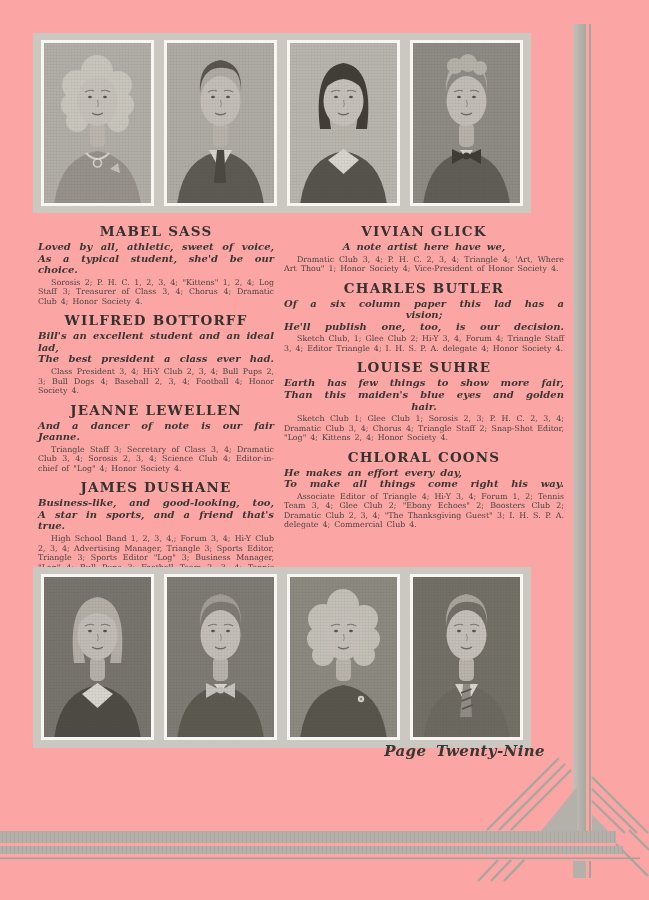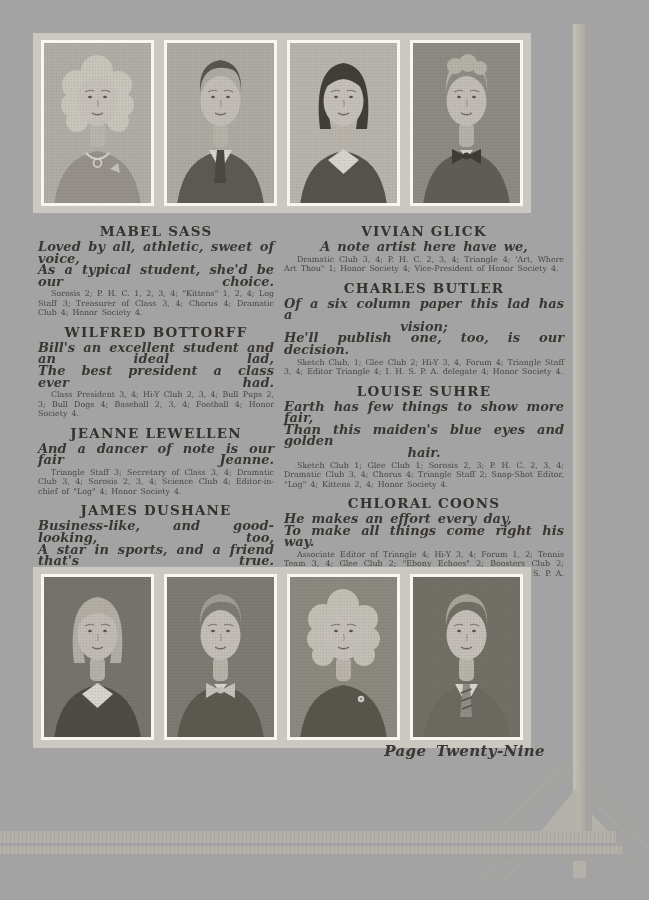--- a/index.html
+++ b/index.html
@@ -1,18 +1,18 @@
 <!DOCTYPE html>
 <html><head>
 <meta charset="utf-8">
 <style>
   html,body{margin:0;padding:0;background:#e8e6e1;}
   .page{
     position:relative;width:649px;height:900px;margin:0 auto;
-    background:#a3a3a3;overflow:hidden;
+    background:#fca5a5;overflow:hidden;
     font-family:"DejaVu Serif","Liberation Serif",serif;
   }
   
   .rule-v-thick{position:absolute;left:573px;top:24px;width:13px;height:807px;
     background:linear-gradient(90deg,#c3c0b9,#aaa7a0);}
   .rule-v-thin{position:absolute;left:589px;top:24px;width:2px;height:807px;background:#a7a49d;}
   
   .strip{position:absolute;left:33px;width:498px;background:#cbc8c1;
     display:flex;justify-content:space-between;padding:7px 8px;box-sizing:border-box;}
   .strip-top{top:33px;height:180px;}
@@ -23,21 +23,21 @@
   .photo::after{content:"";position:absolute;inset:0;pointer-events:none;
     background:repeating-linear-gradient(0deg,rgba(60,55,48,.05) 0 1px,transparent 1px 3px),
                repeating-linear-gradient(90deg,rgba(60,55,48,.04) 0 1px,transparent 1px 3px);}
   
   .col{position:absolute;top:224px;color:#3a3732;}
   .col-left{left:38px;width:236px;}
   .col-right{left:284px;width:280px;}
   .entry{margin:0 0 7px 0;}
   .entry h3{margin:0 0 3px 0;font-size:13.5px;line-height:14px;font-weight:bold;
     letter-spacing:1.2px;text-align:center;color:#35322d;white-space:nowrap;}
-  .q{margin:0;font-style:italic;font-weight:bold;font-size:13px;line-height:11.6px;
+  .q{margin:0;font-style:italic;font-weight:bold;font-size:10px;line-height:11.6px;
     word-spacing:2.5px;color:#3a3732;}
   .q.center{text-align:center;}
   .q.justify{text-align:justify;text-align-last:justify;}
   .act{margin:2px 0 0 0;font-size:7.9px;line-height:9.5px;font-weight:normal;
     text-align:justify;text-indent:13px;word-spacing:1.5px;color:#4a4641;}
   
   .pagenum{position:absolute;top:742px;left:0;width:545px;text-align:right;
     font-style:italic;font-weight:bold;font-size:15px;color:#3a3732;
     letter-spacing:.4px;word-spacing:4px;}
   

